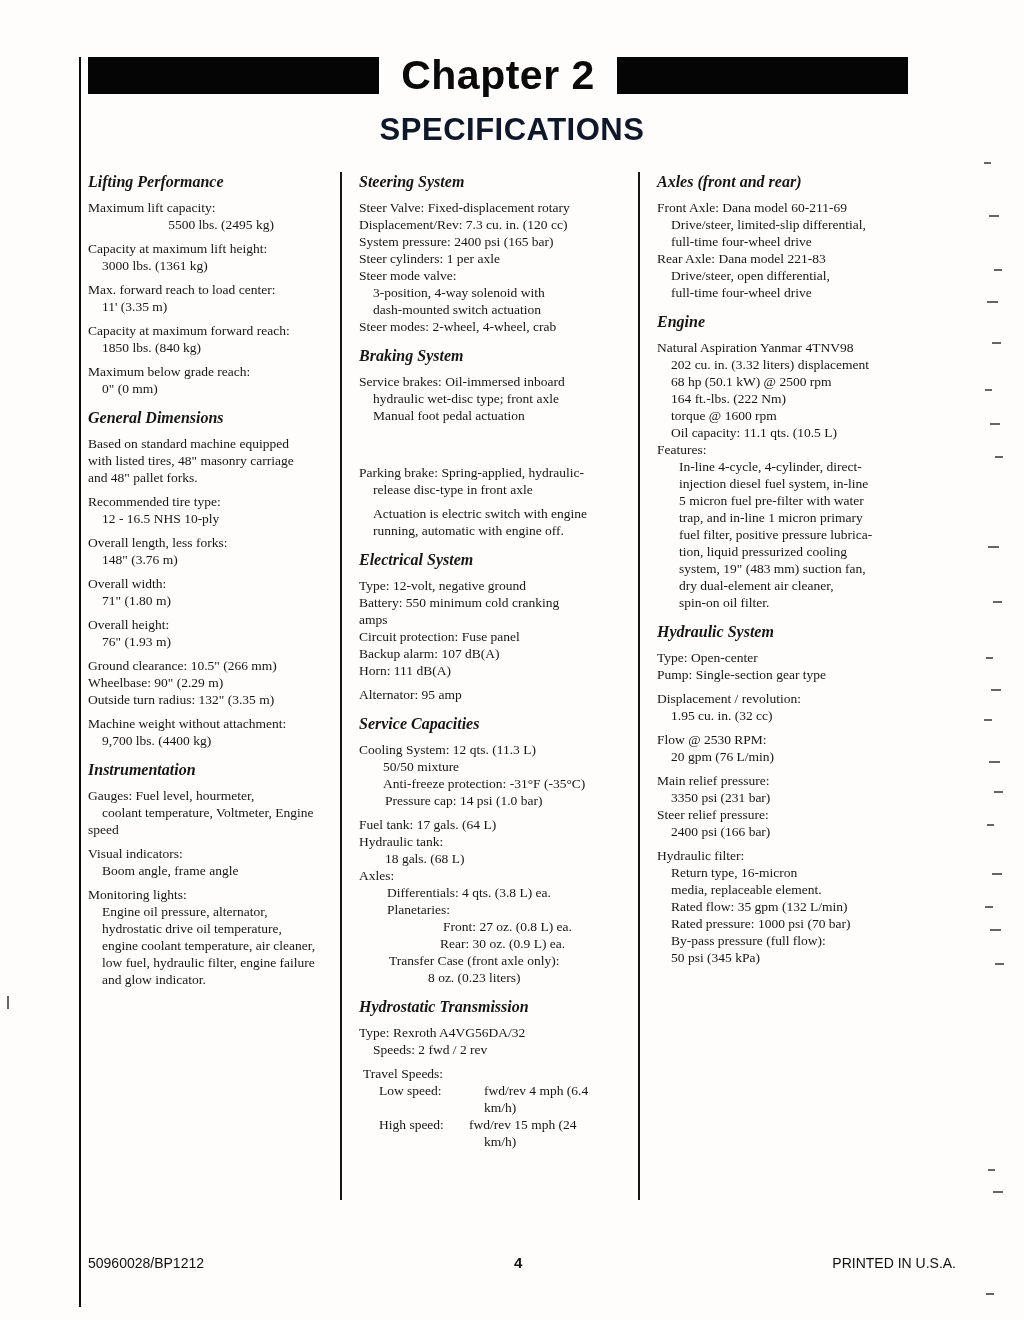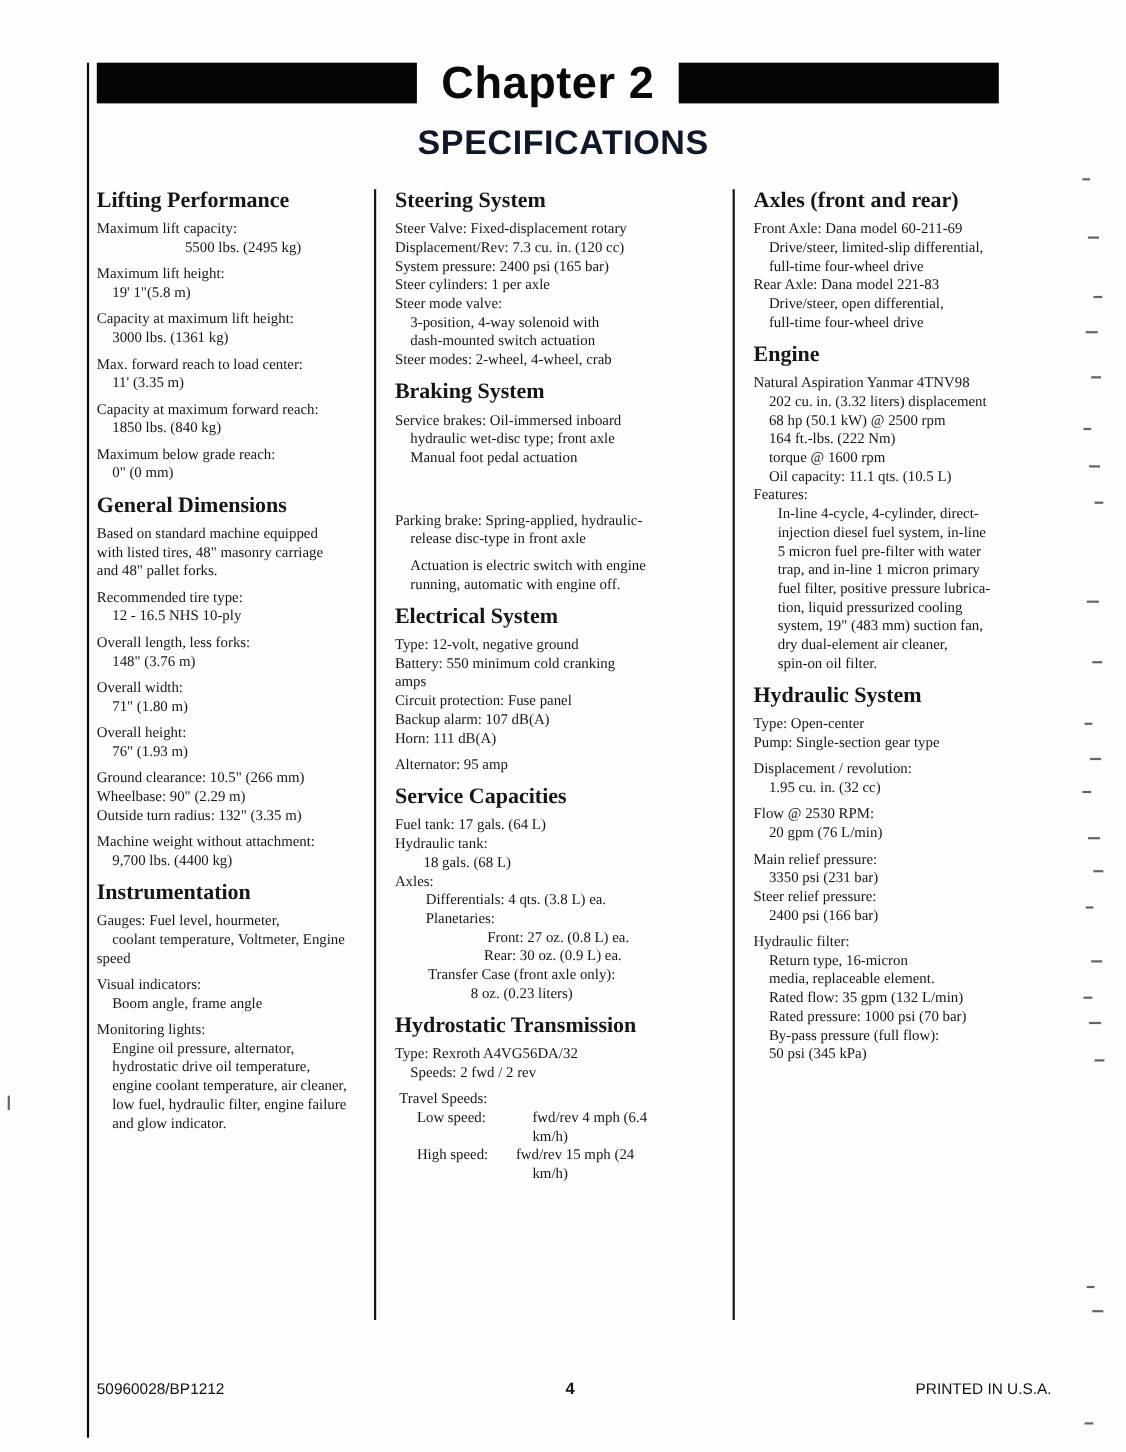--- a/index.html
+++ b/index.html
@@ -5,23 +5,23 @@
   html,body{margin:0;padding:0;background:#cfcfcf;}
   .page{position:relative;width:1024px;height:1320px;background:#fefdfb;font-family:"Liberation Serif",serif;color:#161616;overflow:hidden;margin:0 auto;}
   .left-rule{position:absolute;left:79px;top:57px;width:2px;height:1250px;background:#0a0a0a;}
   .chapter-row{position:absolute;top:55px;left:88px;width:820px;display:flex;align-items:center;}
   .bar{height:37px;background:#050505;flex:1;}
   .chapter-title{margin:0;padding:0 22px;font-family:"Liberation Sans",sans-serif;font-size:41px;font-weight:700;line-height:1;letter-spacing:.5px;color:#0a0a0a;white-space:nowrap;}
   .page-title{position:absolute;top:112px;left:0;width:100%;margin:0;text-align:center;font-family:"Liberation Sans",sans-serif;font-size:31px;font-weight:700;letter-spacing:.5px;color:#0f172a;}
   .cols{position:absolute;top:172px;left:88px;display:flex;height:1028px;}
   .col{box-sizing:border-box;font-size:13.5px;line-height:17px;}
   .col1{width:252px;}
-  .col2{width:326px;border-left:2px solid #161616;padding-left:17px;}
+  .col2{width:298px;border-left:2px solid #161616;padding-left:17px;}
   .col3{width:286px;border-left:2px solid #161616;padding-left:17px;}
-  .sec-heading{font-size:20px;font-weight:700;line-height:20px;margin:11px 0 7px;}
+  .sec-heading{font-size:16px;font-weight:700;font-style:italic;line-height:20px;margin:11px 0 7px;}
   .col .sec-heading:first-child{margin-top:0;}
   .entry{margin:0 0 7px;}
   .line{position:relative;min-height:17px;white-space:nowrap;}
   .val2{position:absolute;top:0;}
   .footer{position:absolute;top:1254px;left:88px;width:868px;display:flex;justify-content:space-between;align-items:baseline;font-family:"Liberation Sans",sans-serif;font-size:14px;color:#111;}
   .pageno{font-weight:700;font-size:15px;}
   .artifact-dash{position:absolute;height:2px;background:#4a4a4a;opacity:.85;}
   .artifact-tick{position:absolute;width:2px;height:13px;background:#4a4a4a;opacity:.85;}
 </style>
 </head>
@@ -39,24 +39,20 @@
   <h2 class="page-title">SPECIFICATIONS</h2>
 
   <main class="cols">
     <section class="col col1">
         <div class="sec-heading">Lifting Performance</div>
         <div class="entry">
           <div class="line" style="padding-left: 0px;">Maximum lift capacity:</div>
           <div class="line" style="padding-left: 14px; text-align: center;">5500 lbs. (2495 kg)</div>
         </div>
         <div class="entry">
-          <div class="line" style="padding-left: 0px;">Maximum lift height:</div>
-          <div class="line" style="padding-left: 14px;">19' 1"(5.8 m)</div>
-        </div>
-        <div class="entry">
           <div class="line" style="padding-left: 0px;">Capacity at maximum lift height:</div>
           <div class="line" style="padding-left: 14px;">3000 lbs. (1361 kg)</div>
         </div>
         <div class="entry">
           <div class="line" style="padding-left: 0px;">Max. forward reach to load center:</div>
           <div class="line" style="padding-left: 14px;">11' (3.35 m)</div>
         </div>
         <div class="entry">
           <div class="line" style="padding-left: 0px;">Capacity at maximum forward reach:</div>
           <div class="line" style="padding-left: 14px;">1850 lbs. (840 kg)</div>
@@ -147,20 +143,26 @@
           <div class="line" style="padding-left: 0px;">Battery: 550 minimum cold cranking</div>
           <div class="line" style="padding-left: 0px;">amps</div>
           <div class="line" style="padding-left: 0px;">Circuit protection: Fuse panel</div>
           <div class="line" style="padding-left: 0px;">Backup alarm: 107 dB(A)</div>
           <div class="line" style="padding-left: 0px;">Horn: 111 dB(A)</div>
         </div>
         <div class="entry">
           <div class="line" style="padding-left: 0px;">Alternator: 95 amp</div>
         </div>
         <div class="sec-heading">Service Capacities</div>
+        <div class="entry">
+          <div class="line" style="padding-left: 0px;">Cooling System: 12 qts. (11.3 L)</div>
+          <div class="line" style="padding-left: 24px;">50/50 mixture</div>
+          <div class="line" style="padding-left: 24px;">Anti-freeze protection: -31°F (-35°C)</div>
+          <div class="line" style="padding-left: 26px;">Pressure cap: 14 psi (1.0 bar)</div>
+        </div>
         <div class="entry">
           <div class="line" style="padding-left: 0px;">Fuel tank: 17 gals. (64 L)</div>
           <div class="line" style="padding-left: 0px;">Hydraulic tank:</div>
           <div class="line" style="padding-left: 26px;">18 gals. (68 L)</div>
           <div class="line" style="padding-left: 0px;">Axles:</div>
           <div class="line" style="padding-left: 28px;">Differentials: 4 qts. (3.8 L) ea.</div>
           <div class="line" style="padding-left: 28px;">Planetaries:</div>
           <div class="line" style="padding-left: 84px;">Front: 27 oz. (0.8 L) ea.</div>
           <div class="line" style="padding-left: 81px;">Rear: 30 oz. (0.9 L) ea.</div>
           <div class="line" style="padding-left: 30px;">Transfer Case (front axle only):</div>

